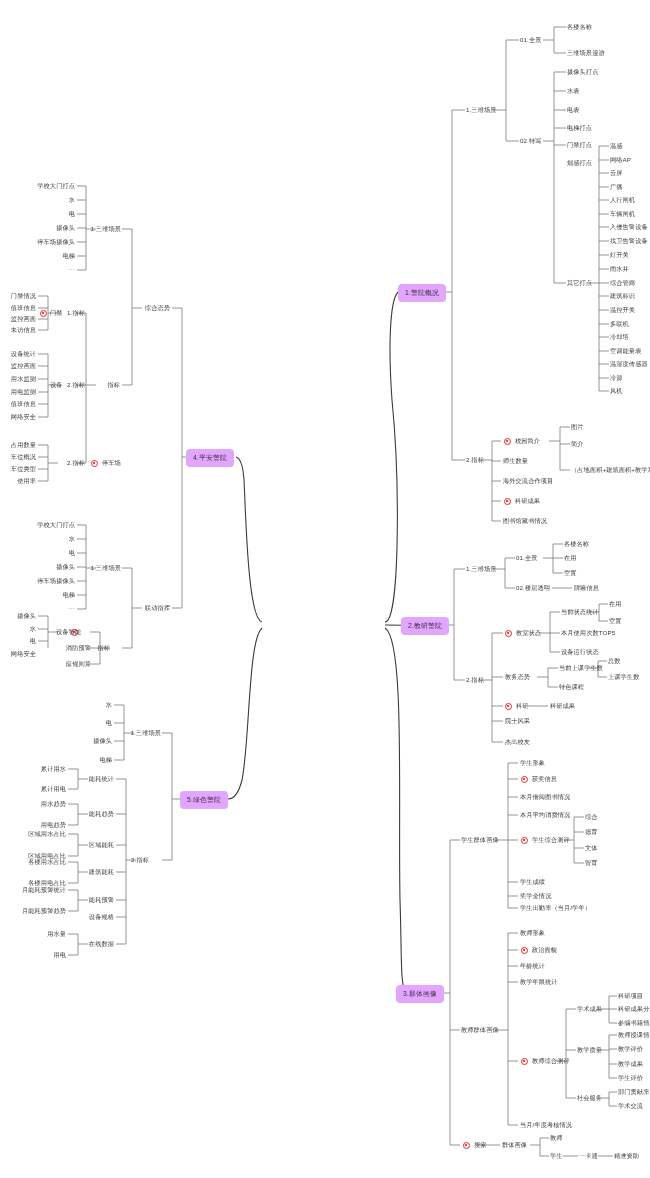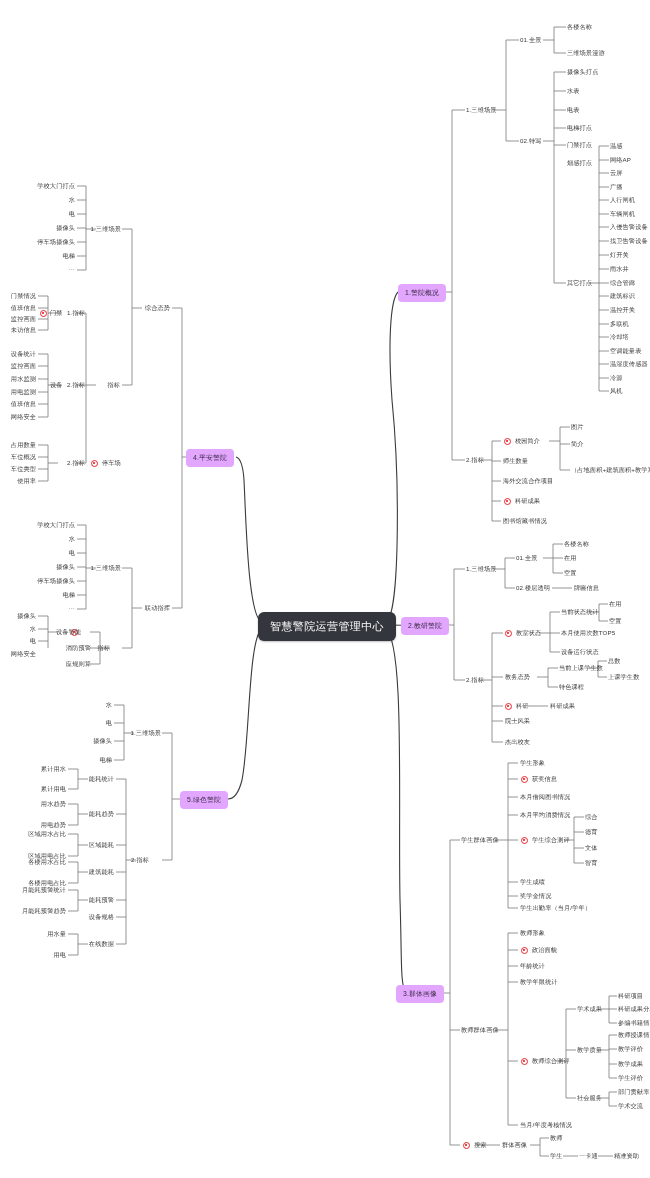--- a/index.html
+++ b/index.html
@@ -366,21 +366,20 @@
       <path d="M78,890 L68,890"></path>
         <path d="M78,911 L68,911"></path>
 
       <path d="M88,944 L78,944"></path>
       <path d="M78,944 L78,934 M78,944 L78,955"></path>
       <path d="M78,934 L68,934"></path>
         <path d="M78,955 L68,955"></path>
     </g>
   </svg>
 
-  <div class="root" style="left:258px;top:612px;">智慧警院运营管理中心</div>
 
   <div class="pill" style="left:398px;top:284px;">1.警院概况</div>
   <div class="pill" style="left:401px;top:617px;">2.教研警院</div>
   <div class="pill" style="left:396px;top:985px;">3.群体画像</div>
   <div class="pill" style="left:186px;top:449px;">4.平安警院</div>
   <div class="pill" style="left:180px;top:791px;">5.绿色警院</div>
 
   <div class="node" style="left:466px;top:107px;">1.三维场景</div>
   <div class="node" style="left:520px;top:37px;">01.全景</div>
   <div class="node" style="left:567px;top:24px;">各楼名称</div>

